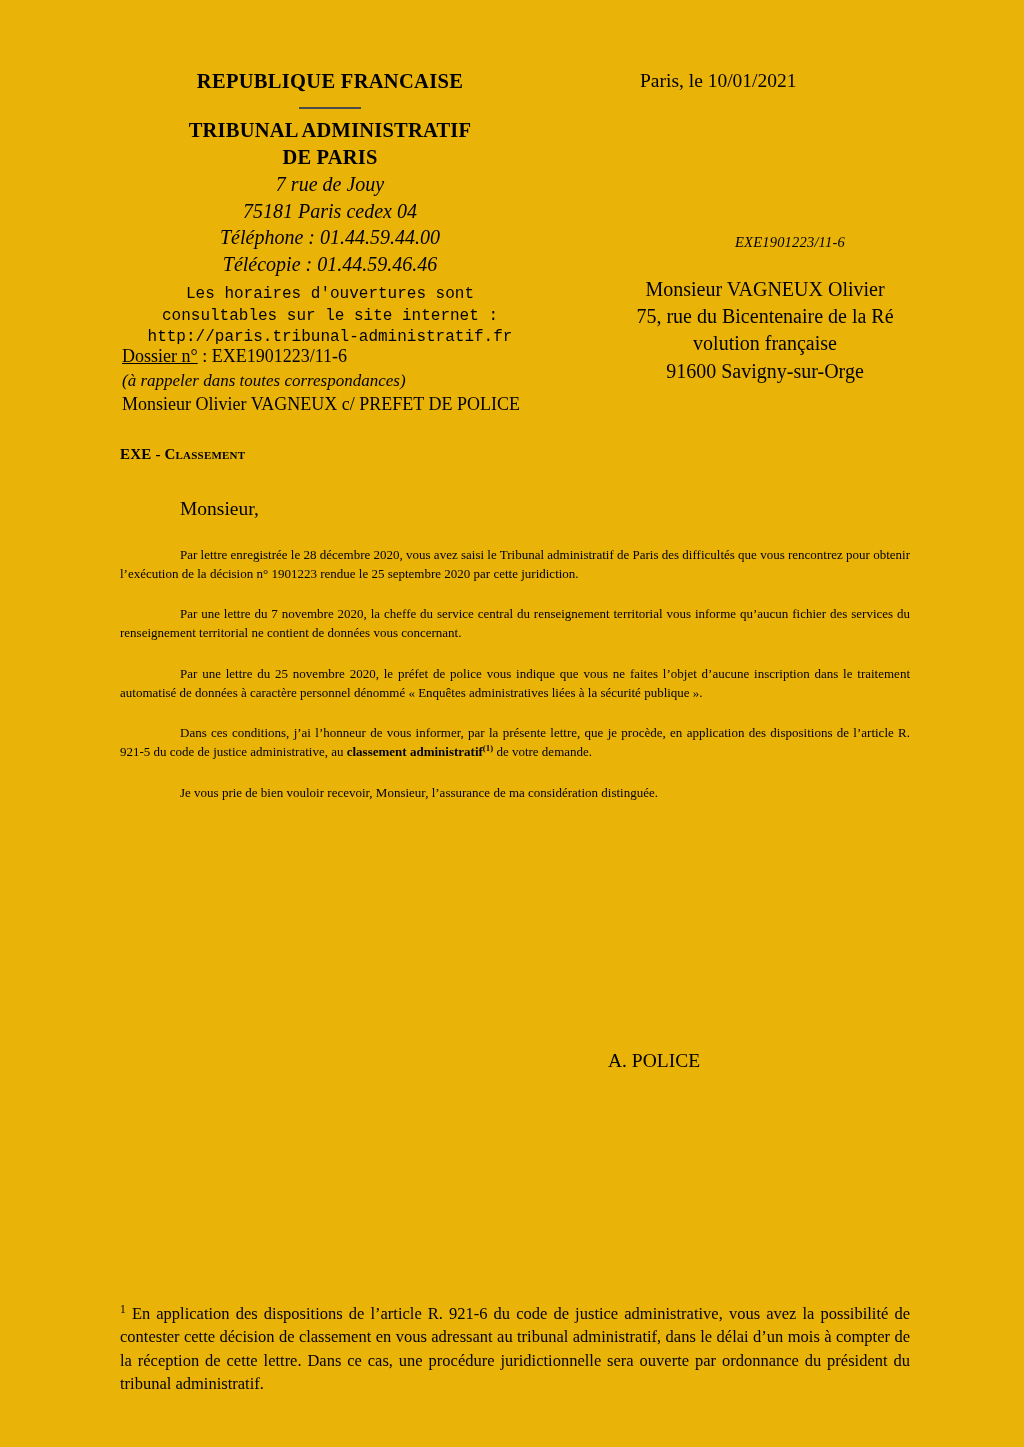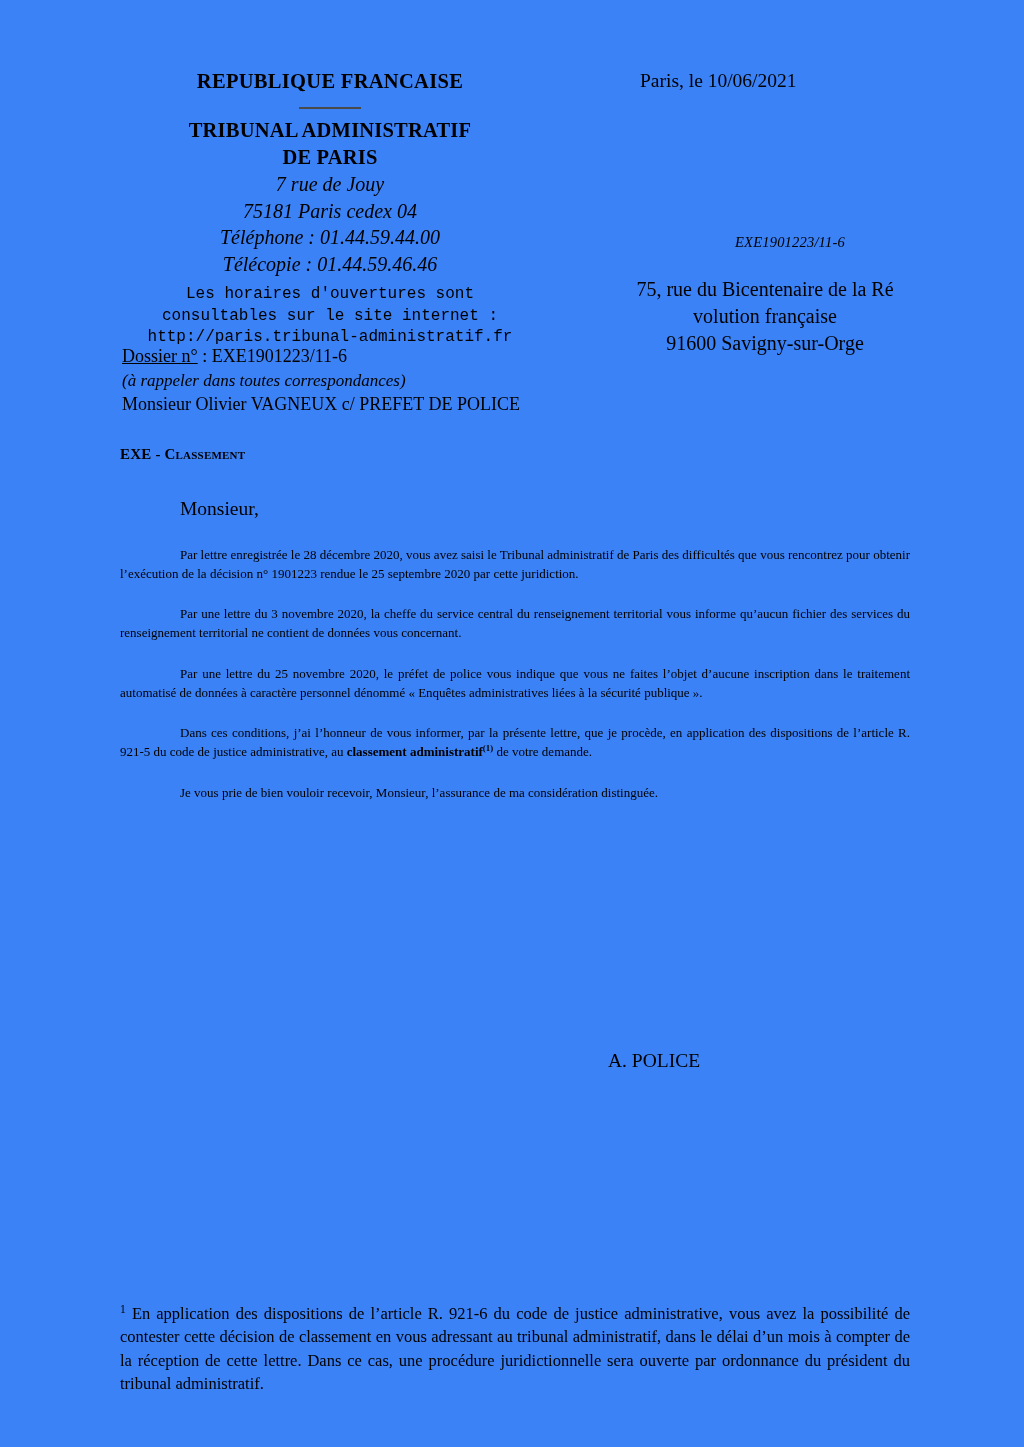--- a/index.html
+++ b/index.html
@@ -10,21 +10,21 @@
   }
   body {
     font-family: "Liberation Serif", "DejaVu Serif", serif;
     color: #000000;
   }
   .page {
     position: relative;
     width: 1024px;
     height: 1447px;
     margin: 0 auto;
-    background: #3b82f6;
+    background: #eab308;
     overflow: hidden;
   }
 
   
   .header-zone {
     position: absolute;
     top: 68px;
     left: 0;
     width: 1024px;
     height: 340px;
@@ -222,39 +222,40 @@
       <div>consultables sur le site internet :</div>
       <div>http://paris.tribunal-administratif.fr</div>
     </div>
 
     <div class="dossier-block">
       <div><span class="dossier-label">Dossier n°</span><span> : </span><span>EXE1901223/11-6</span></div>
       <div class="dossier-note">(à rappeler dans toutes correspondances)</div>
       <div class="dossier-parties">Monsieur Olivier VAGNEUX c/ PREFET DE POLICE</div>
     </div>
 
-    <div class="date-line">Paris, le 10/06/2021</div>
+    <div class="date-line">Paris, le 10/01/2021</div>
 
     <div class="exe-ref">EXE1901223/11-6</div>
 
     <div class="recipient">
+      <div>Monsieur VAGNEUX Olivier</div>
       <div>75, rue du Bicentenaire de la Ré</div>
       <div>volution française</div>
       <div>91600 Savigny-sur-Orge</div>
     </div>
   </div>
 
   <div class="subject"><span class="sc-upper">EXE - </span><span>Classement</span></div>
 
   <div class="body-zone">
     <p class="salutation">Monsieur,</p>
 
     <p class="para">Par lettre enregistrée le 28 décembre 2020, vous avez saisi le Tribunal administratif de Paris des difficultés que vous rencontrez pour obtenir l’exécution de la décision n° 1901223 rendue le 25 septembre 2020 par cette juridiction.</p>
 
-    <p class="para">Par une lettre du 3 novembre 2020, la cheffe du service central du renseignement territorial vous informe qu’aucun fichier des services du renseignement territorial ne contient de données vous concernant.</p>
+    <p class="para">Par une lettre du 7 novembre 2020, la cheffe du service central du renseignement territorial vous informe qu’aucun fichier des services du renseignement territorial ne contient de données vous concernant.</p>
 
     <p class="para">Par une lettre du 25 novembre 2020, le préfet de police vous indique que vous ne faites l’objet d’aucune inscription dans le traitement automatisé de données à caractère personnel dénommé « Enquêtes administratives liées à la sécurité publique ».</p>
 
     <p class="para"><span>Dans ces conditions, j’ai l’honneur de vous informer, par la présente lettre, que je procède, en application des dispositions de l’article R. 921-5 du code de justice administrative, au </span><span class="bold">classement administratif</span><sup class="fn-mark">(1)</sup><span> de votre demande.</span></p>
 
     <p class="para last">Je vous prie de bien vouloir recevoir, Monsieur, l’assurance de ma considération distinguée.</p>
   </div>
 
   <div class="signature">
     <div class="sig-name">A. POLICE</div>

